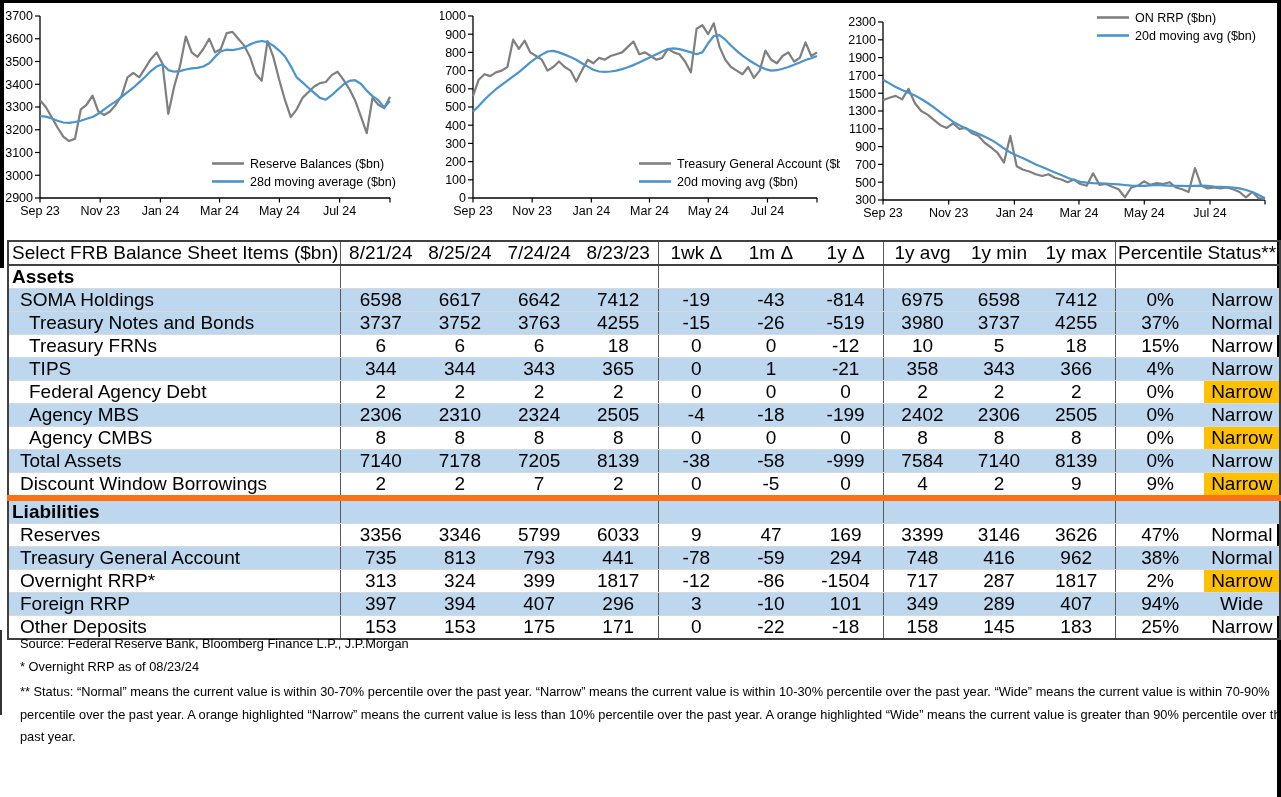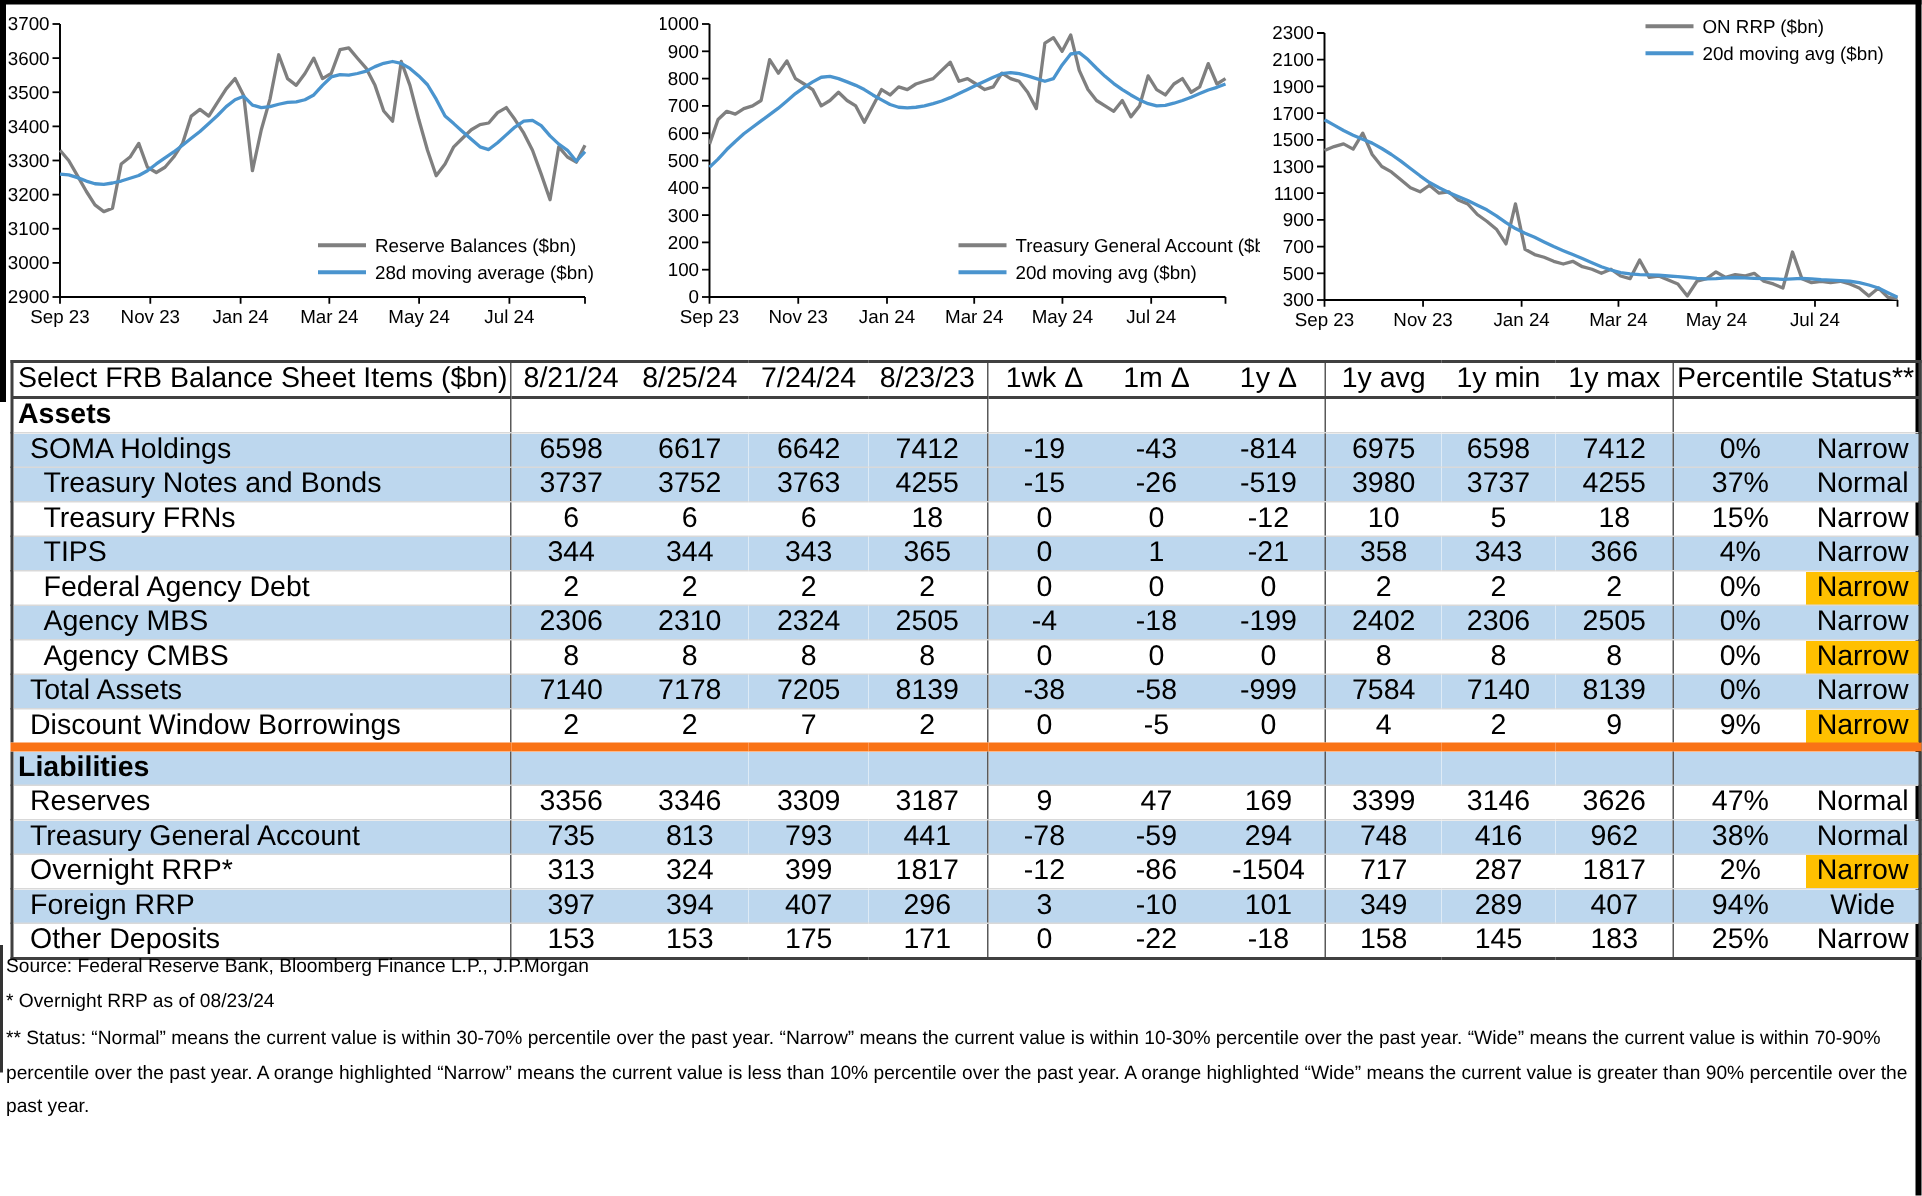--- a/index.html
+++ b/index.html
@@ -15,21 +15,21 @@
   #bs-table td.num{text-align:center;}
   #bs-table td.lab{text-align:left;}
   #bs-table td.vr{border-right:1.3px solid #595959;}
   #bs-table tr.section td{font-weight:bold;margin-left:28px;}
   #bs-table tr.divide td{border-top:6px solid #f97316;}
   #bs-table tr.shade td{background:#BDD7EE;}
   #bs-table td.hl{background:#FFC000;}
   .i0{padding-left:3px !important;}
   .i1{padding-left:11px !important;}
   .i2{padding-left:20px !important;}
-  .fn{position:absolute;left:4px;font-size:12.8px;}
+  .fn{position:absolute;left:20px;font-size:12.8px;}
   #fn-source{top:636px;}
   #fn-rrp{top:659px;}
   #fn-status{top:681px;width:1274px;line-height:22.5px;}
 </style>
 </head>
 <body>
 
 <div class="artifact" style="left:0;top:0;width:1281px;height:3px;"></div>
 <div class="artifact" style="left:0;top:0;width:4px;height:268px;"></div>
 <div class="artifact" style="left:1277px;top:0;width:4px;height:797px;"></div>
@@ -363,22 +363,22 @@
         <td class="num"></td>
         <td class="num"></td>
         <td class="num vr"></td>
         <td class="num"></td>
         <td class="num"></td>
       </tr>
       <tr class="">
         <td class="lab i1 vr">Reserves</td>
         <td class="num">3356</td>
         <td class="num">3346</td>
-        <td class="num">3309</td>
-        <td class="num vr">3187</td>
+        <td class="num">5799</td>
+        <td class="num vr">6033</td>
         <td class="num">9</td>
         <td class="num">47</td>
         <td class="num vr">169</td>
         <td class="num">3399</td>
         <td class="num">3146</td>
         <td class="num vr">3626</td>
         <td class="num">47%</td>
         <td class="num status">Normal</td>
       </tr>
       <tr class="shade ">

